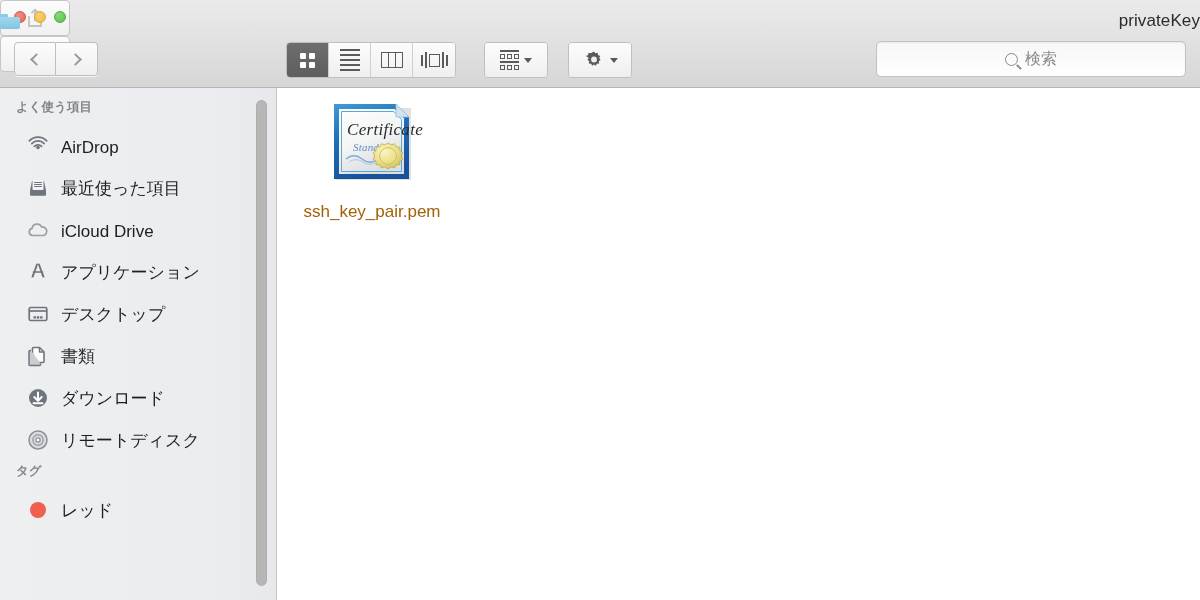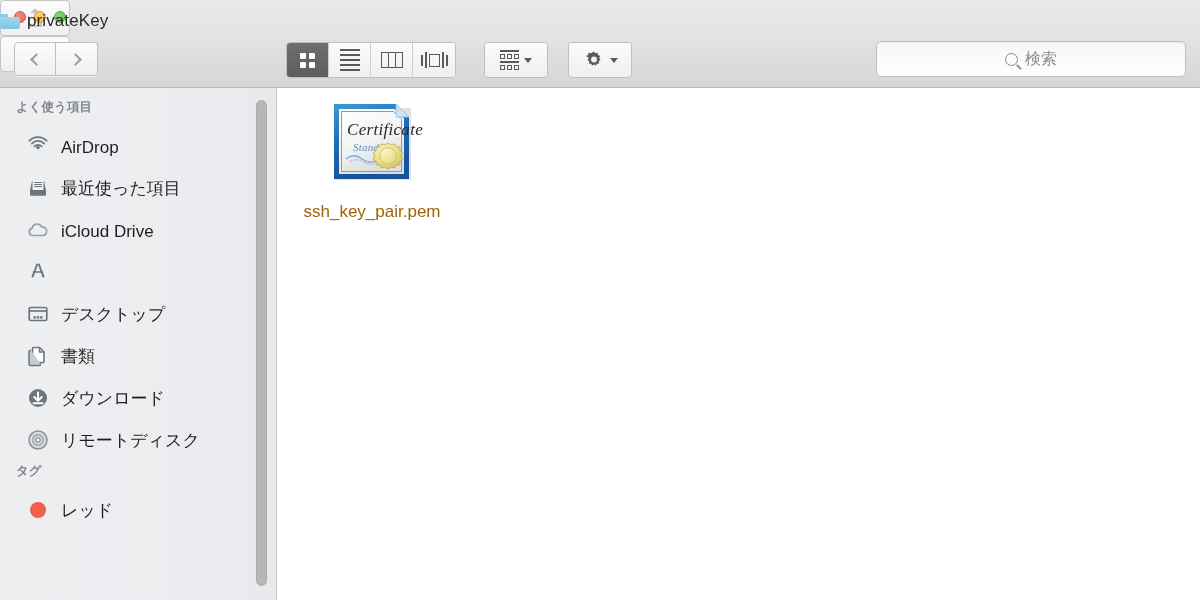--- a/index.html
+++ b/index.html
@@ -20,21 +20,21 @@
     border-bottom:1px solid #B4B4B4;
   }
   .traffic { position:absolute; left:14px; top:11px; display:flex; gap:8px; }
   .light { width:12px; height:12px; border-radius:50%; }
   .light.red    { background:radial-gradient(circle at 35% 30%, #F08A80, #E4695C); border:1px solid #D4564A; }
   .light.yellow { background:radial-gradient(circle at 35% 30%, #F8D077, #F3BB42); border:1px solid #DFA830; }
   .light.green  { background:radial-gradient(circle at 35% 30%, #86D878, #5DBF4C); border:1px solid #4CAF3D; }
 
   .title {
     position:absolute; left:0; top:9px; width:1200px; height:24px;
-    display:flex; align-items:center; justify-content:flex-start; gap:7px;
+    display:flex; align-items:center; justify-content:space-between; gap:16px;
     pointer-events:none;
   }
   .title-folder {
     width:20px; height:15px; position:relative; flex:0 0 auto;
   }
   .title-folder .tab {
     position:absolute; left:0; top:0; width:8px; height:4px;
     background:#8CCBE8; border-radius:1px 1px 0 0;
   }
   .title-folder .body {
@@ -317,20 +317,21 @@
 
     <div class="sb-item">
       <span class="sb-ico">
         <svg width="24" height="24" viewBox="0 0 24 24">
           <path d="M11 4.5l-4.2 12M13 4.5l4.2 12" stroke="#6E757C" stroke-width="1.9" fill="none" stroke-linecap="round"></path>
           <path d="M7.5 12h9" stroke="#6E757C" stroke-width="1.7" fill="none" stroke-linecap="round"></path>
           <path d="M5.3 17.5l2.6-1.6-1.1-2.4z" fill="#6E757C"></path>
           <path d="M18.7 17.5l-2.6-1.6 1.1-2.4z" fill="#6E757C"></path>
         </svg>
       </span>
+      <span class="sb-label">アプリケーション</span>
     </div>
 
     <div class="sb-item">
       <span class="sb-ico">
         <svg width="24" height="24" viewBox="0 0 24 24">
           <rect x="3.2" y="5.5" width="17.6" height="13" rx="1.6" fill="none" stroke="#6E757C" stroke-width="1.7"></rect>
           <path d="M3.2 9h17.6" stroke="#6E757C" stroke-width="1.7"></path>
           <rect x="7.5" y="14.2" width="2.4" height="2.4" fill="#6E757C"></rect>
           <rect x="10.8" y="14.2" width="2.4" height="2.4" fill="#6E757C"></rect>
           <rect x="14.1" y="14.2" width="2.4" height="2.4" fill="#6E757C"></rect>

